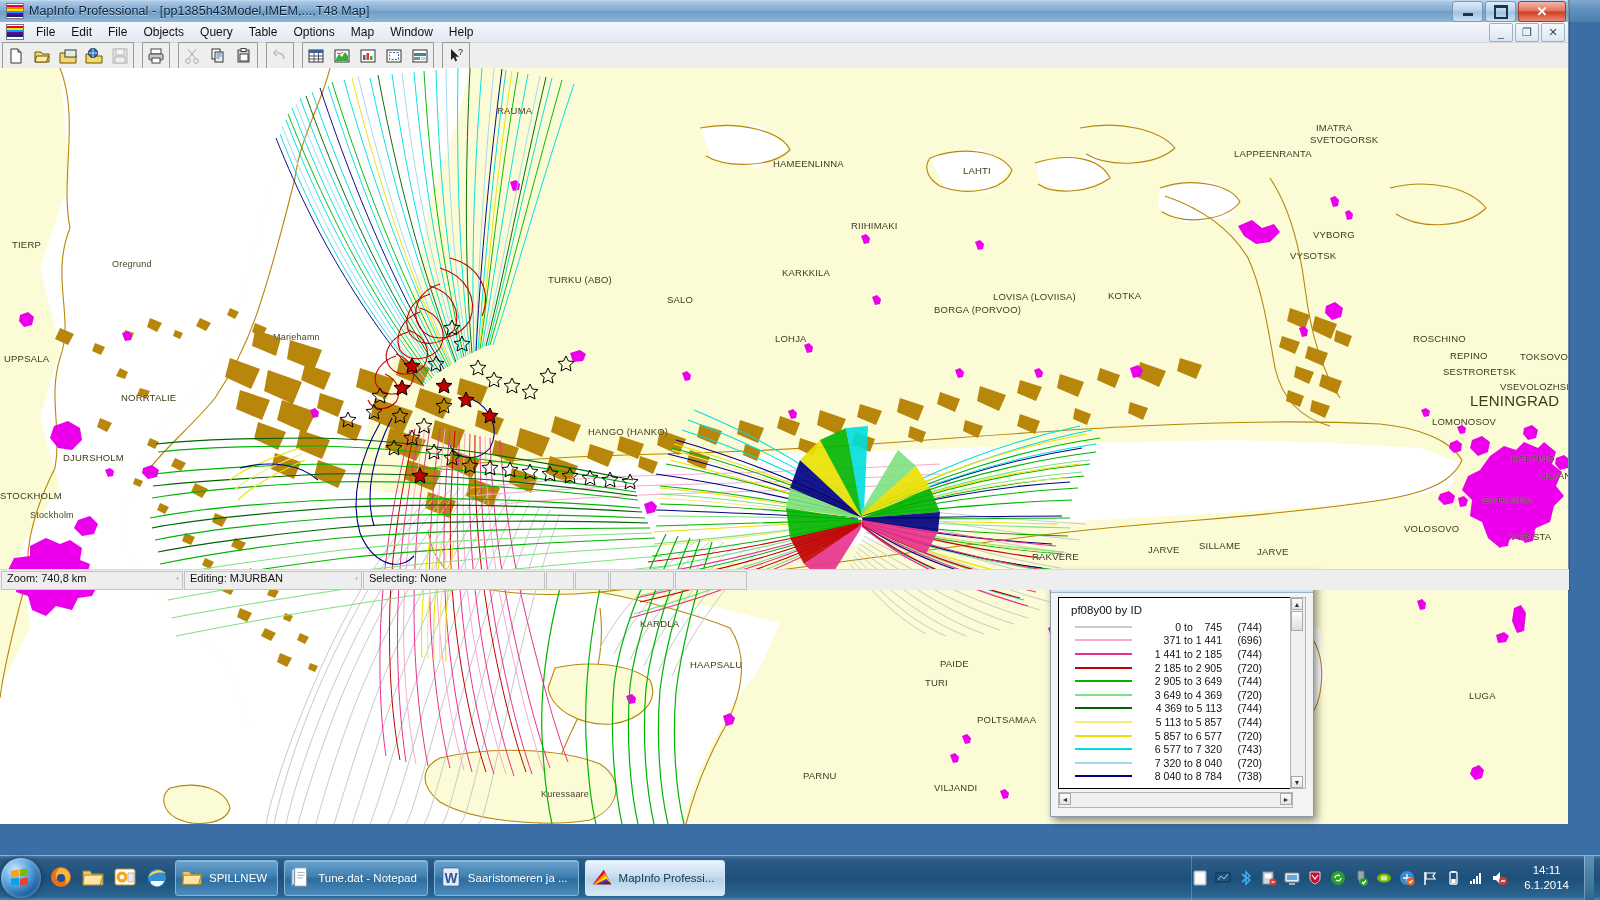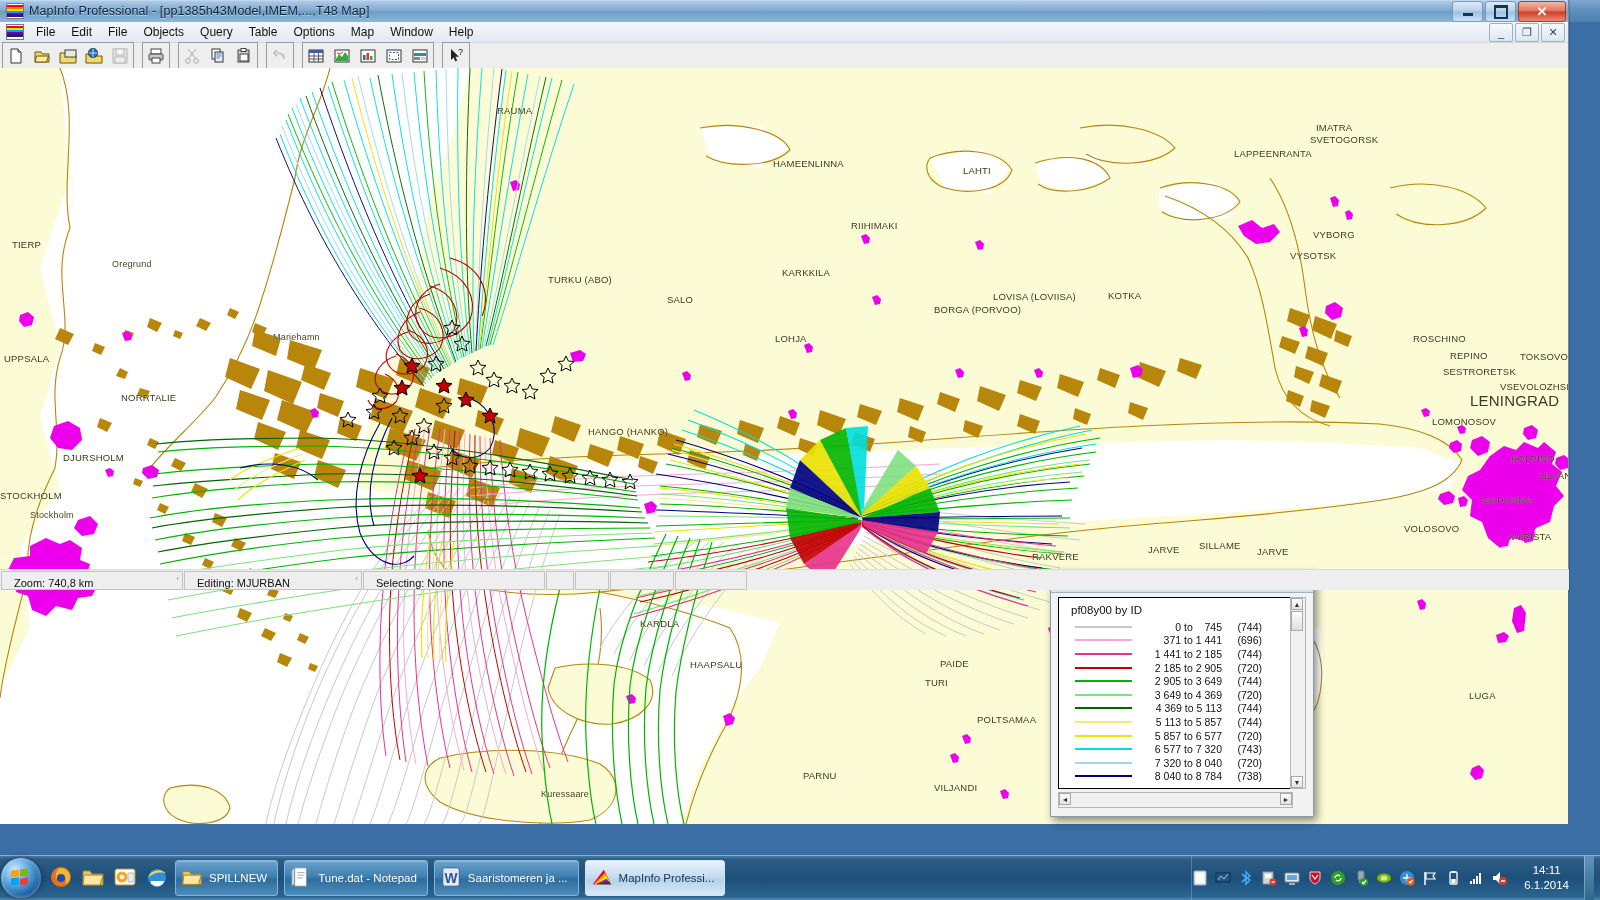--- a/index.html
+++ b/index.html
@@ -163,21 +163,21 @@
   }
 
   
   .statusbar{
     position:absolute;left:0;bottom:0;width:1568px;height:19px;
     background:#efeeee;border-top:1px solid #d9d9d9;
     display:flex;align-items:stretch;padding:1px 0 0 1px;
   }
   .sb-cell{
     border:1px solid #c2c2c2;background:#efeeee;margin-right:1px;
-    font-size:11px;color:#111;display:flex;align-items:flex-end;padding-left:12px;
+    font-size:11px;color:#111;display:flex;align-items:flex-start;padding-left:5px;
     box-sizing:border-box;position:relative;
   }
   .sb-cell .grip{position:absolute;right:3px;top:2px;font-size:8px;color:#8d8d8d;}
 
   
   .taskbar{
     position:absolute;left:0;bottom:0;width:1600px;height:44px;
     background:linear-gradient(180deg,#4a7ba4 0%,#2d5d87 8%,#1d4f79 50%,#2a6590 92%,#5088b3 100%);
     border-top:1px solid #7fb2da;
     display:flex;align-items:center;

